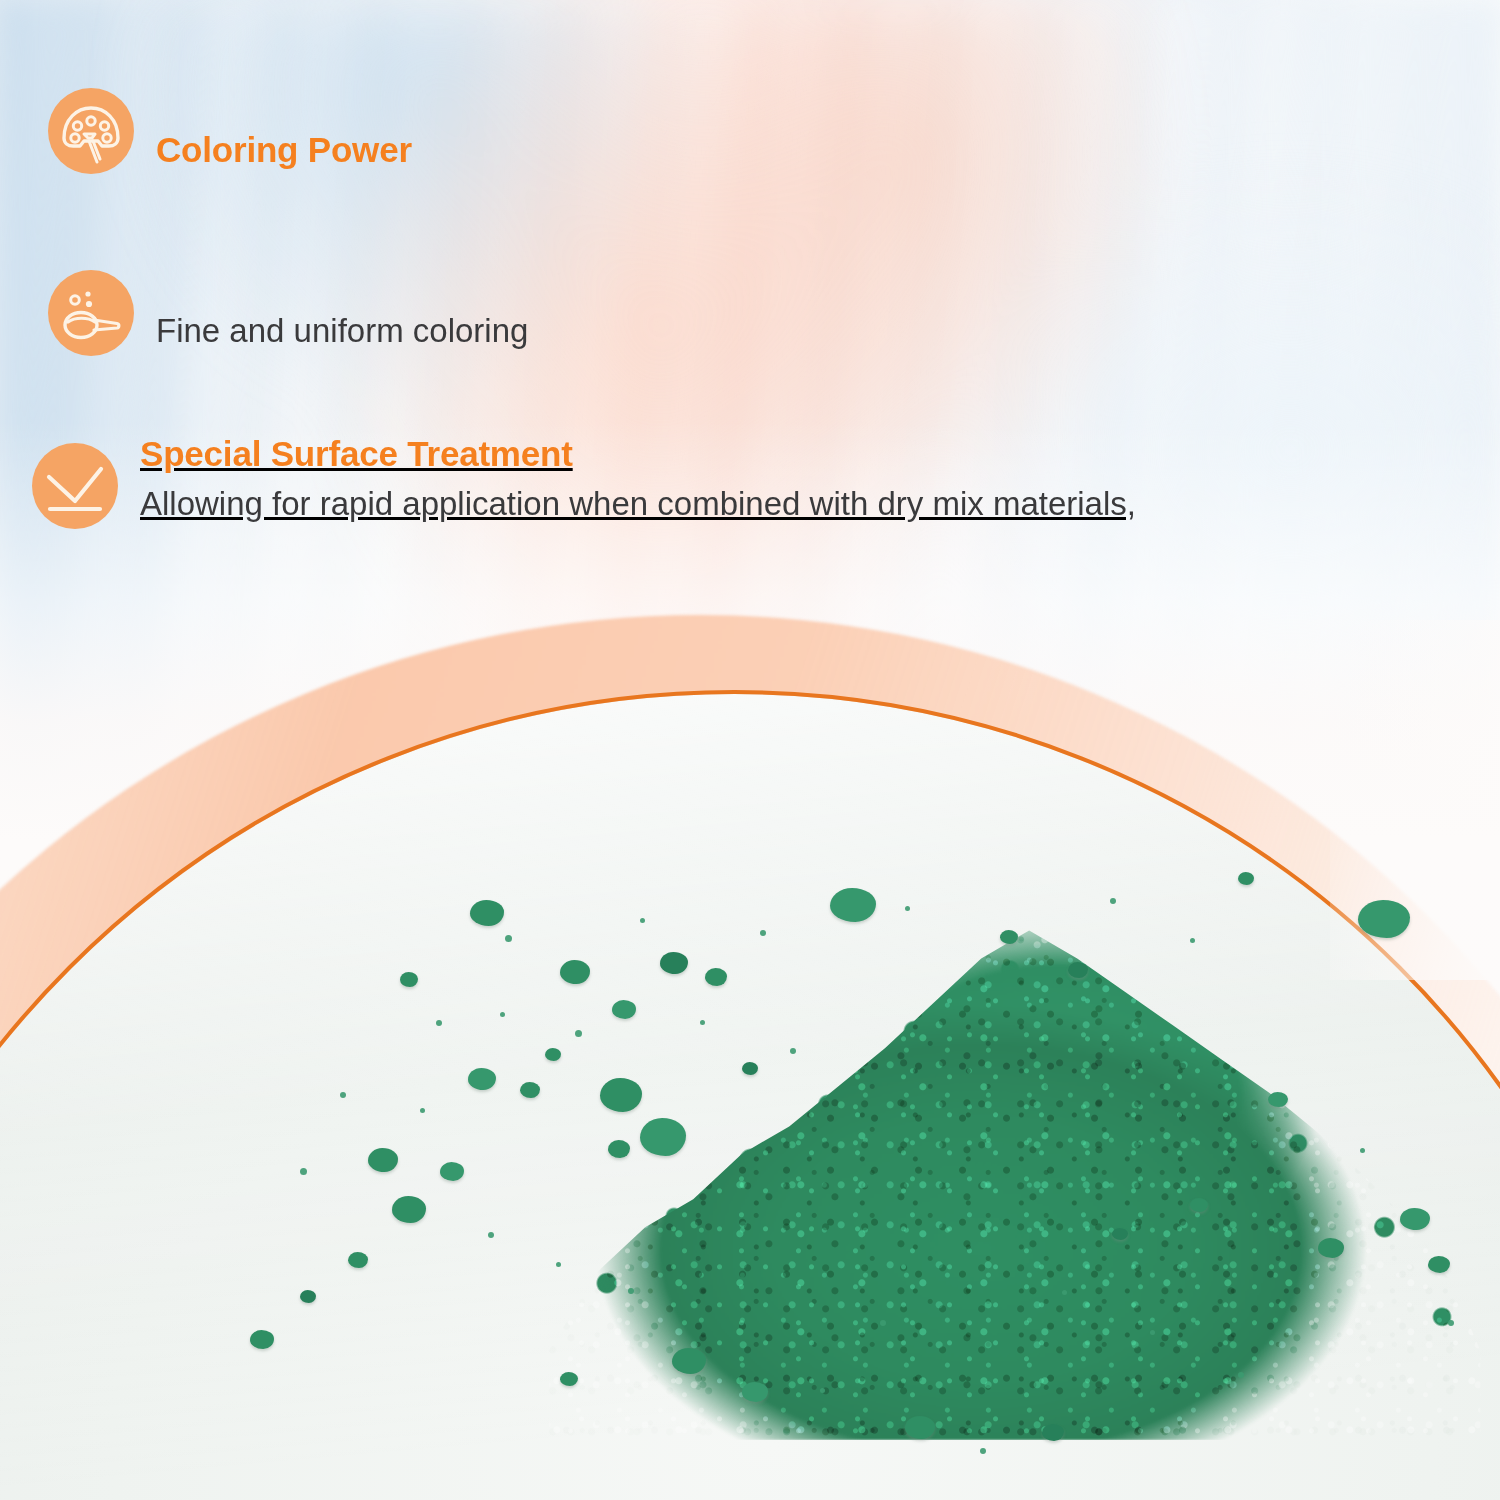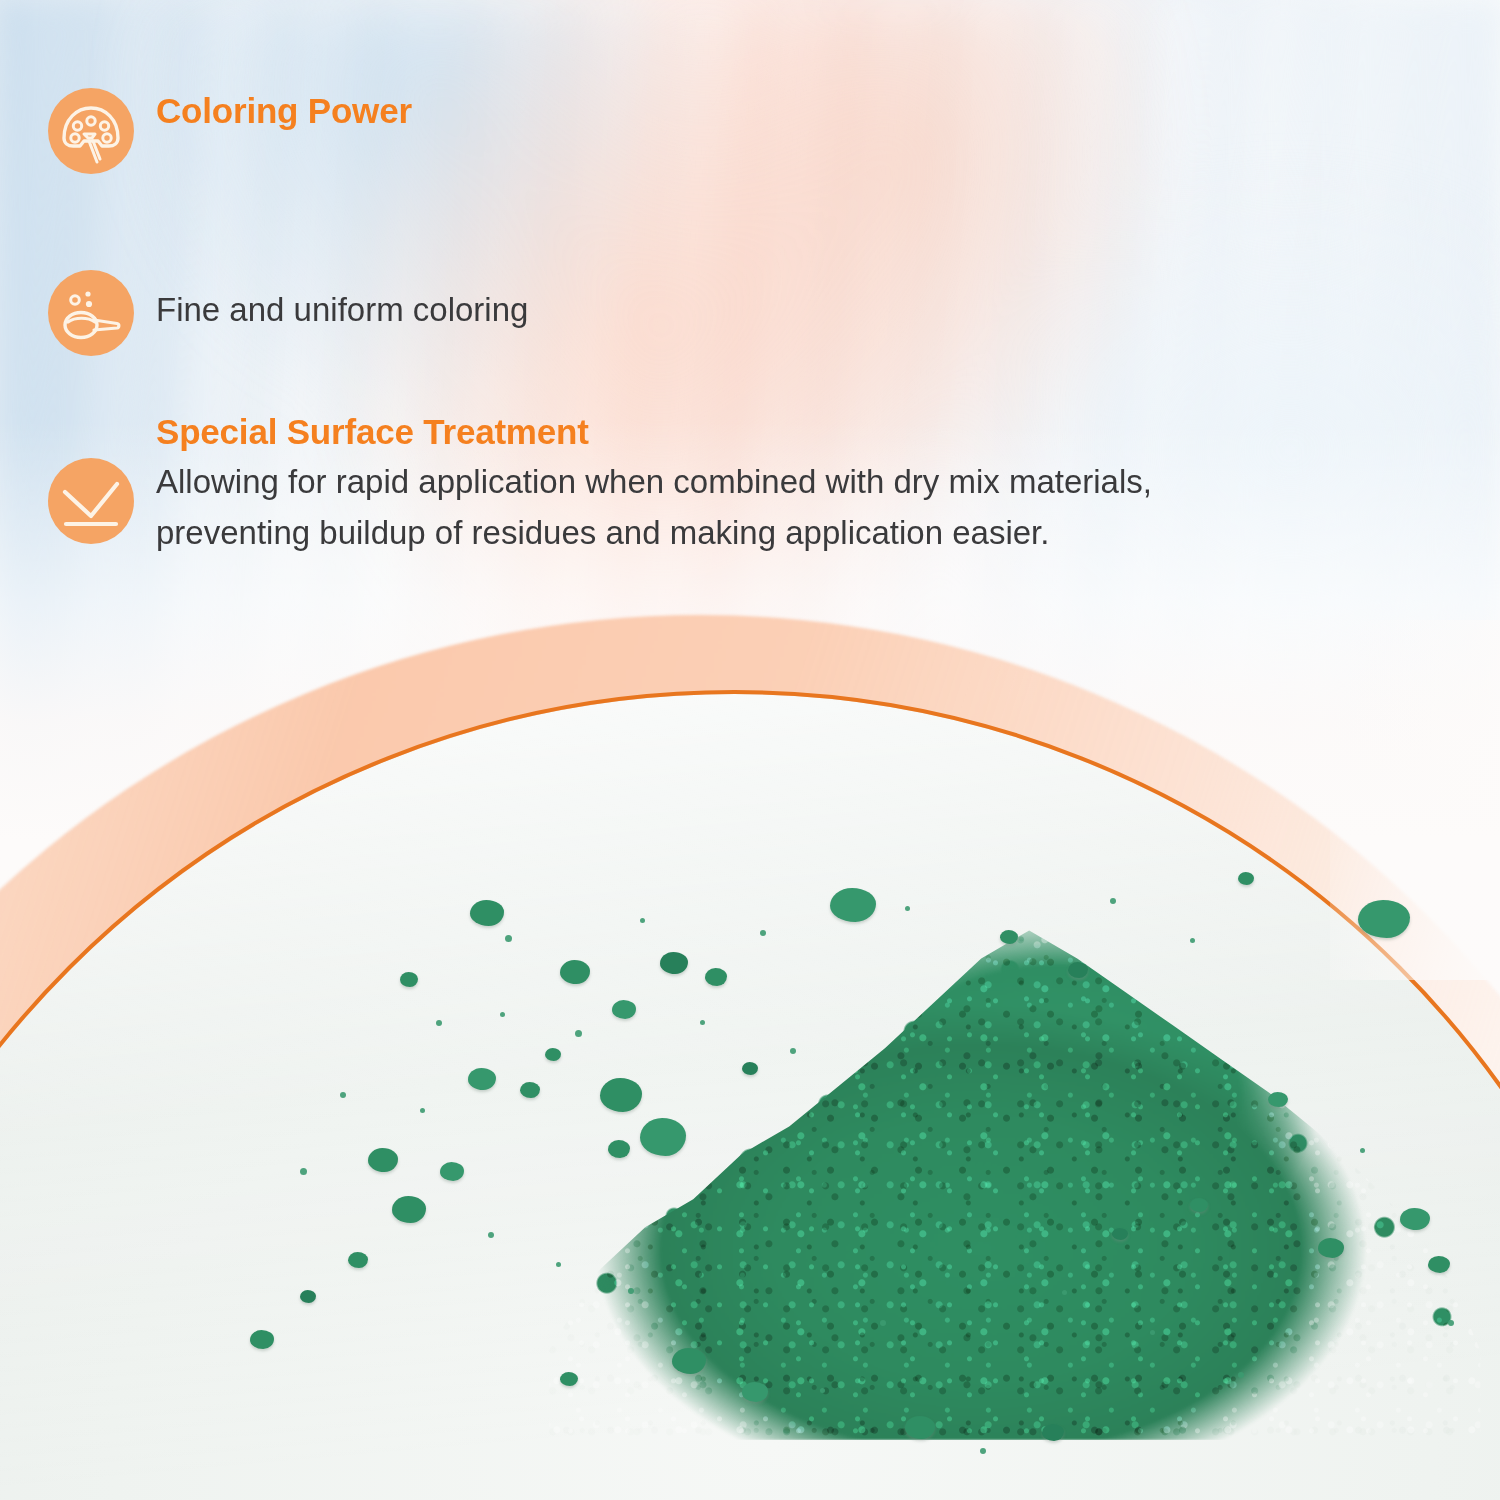--- a/index.html
+++ b/index.html
@@ -215,25 +215,25 @@
   
   .features {
     position: absolute;
     left: 0; top: 0;
     width: 1500px;
     padding: 0;
   }
   .feature {
     position: absolute;
     display: flex;
-    align-items: center;
+    align-items: flex-end;
   }
   .feature-1 { left: 48px; top: 50px; }
   .feature-2 { left: 48px; top: 262px; }
-  .feature-3 { left: 48px; top: 411px; }
+  .feature-3 { left: 32px; top: 411px; text-decoration: underline; }
 
   .icon-circle {
     flex: 0 0 auto;
     width: 86px;
     height: 86px;
     border-radius: 50%;
     background: #f5a464;
     position: relative;
     margin-right: 22px;
   }
@@ -394,19 +394,18 @@
       <div class="icon-circle">
         <svg viewBox="0 0 86 86" xmlns="http://www.w3.org/2000/svg">
           <path d="M17 34 L43 58 L69 26" fill="none" stroke="#fdf3e6" stroke-width="4.2" stroke-linecap="round" stroke-linejoin="round"></path>
           <path d="M18 66 L68 66" fill="none" stroke="#fdf3e6" stroke-width="4.2" stroke-linecap="round"></path>
         </svg>
       </div>
       <div class="feature-text">
         <div class="f-title">Special Surface Treatment</div>
         <div class="f-body">
           <span>Allowing for rapid application when combined with dry mix materials,</span>
-          <span class="l2">preventing buildup of residues and making application easier.</span>
         </div>
       </div>
     </div>
 
   </div>
 </div>
 
 </body></html>

